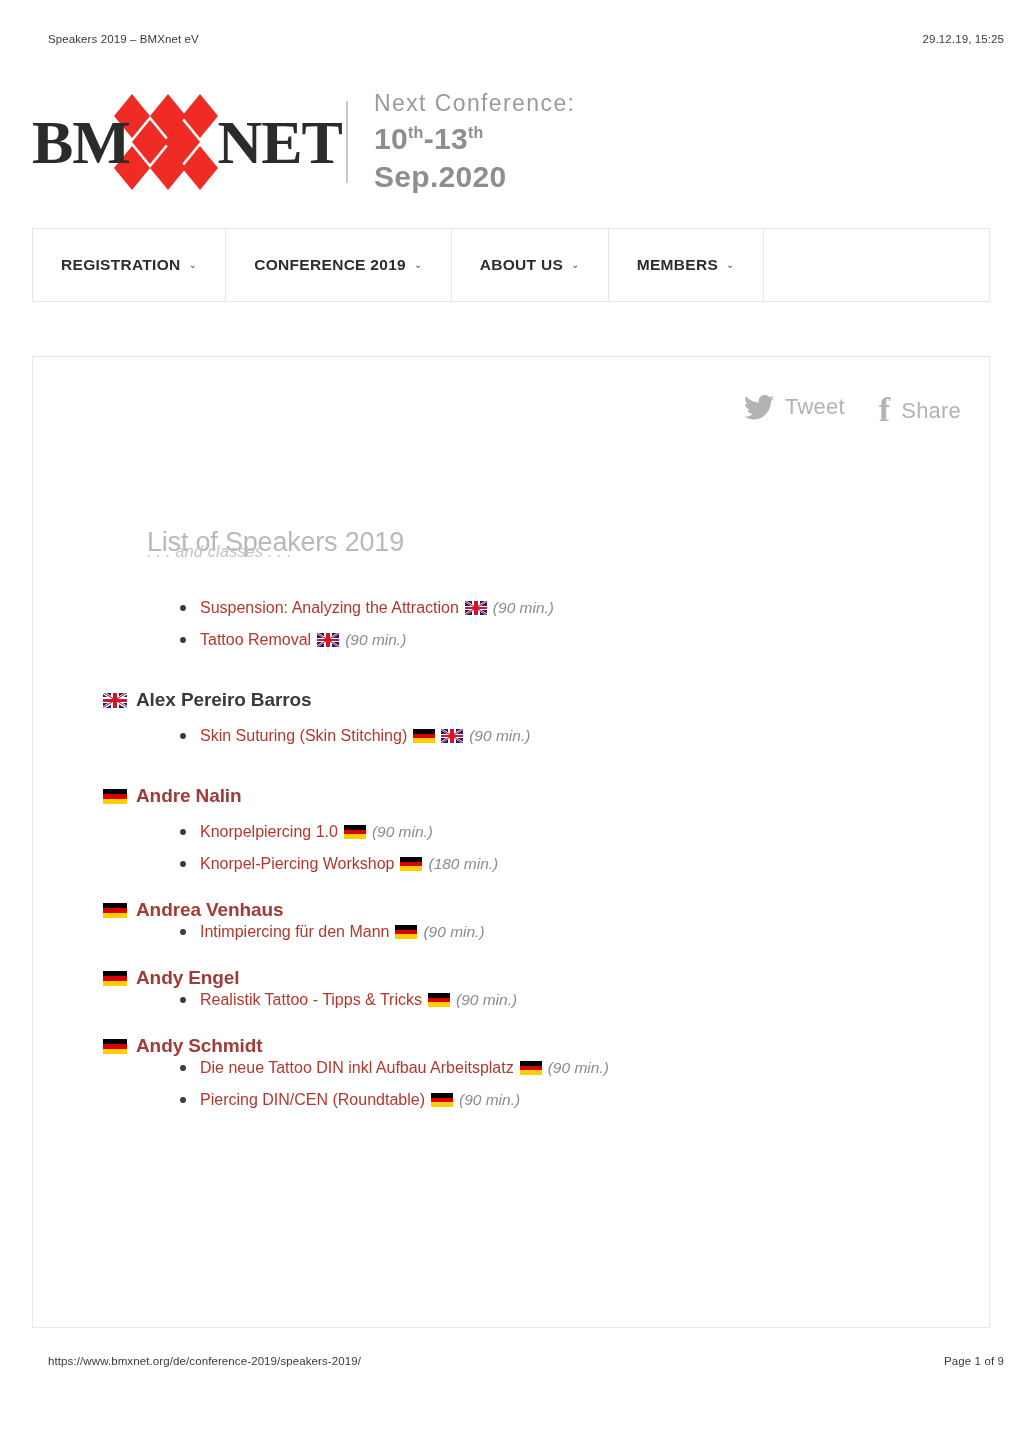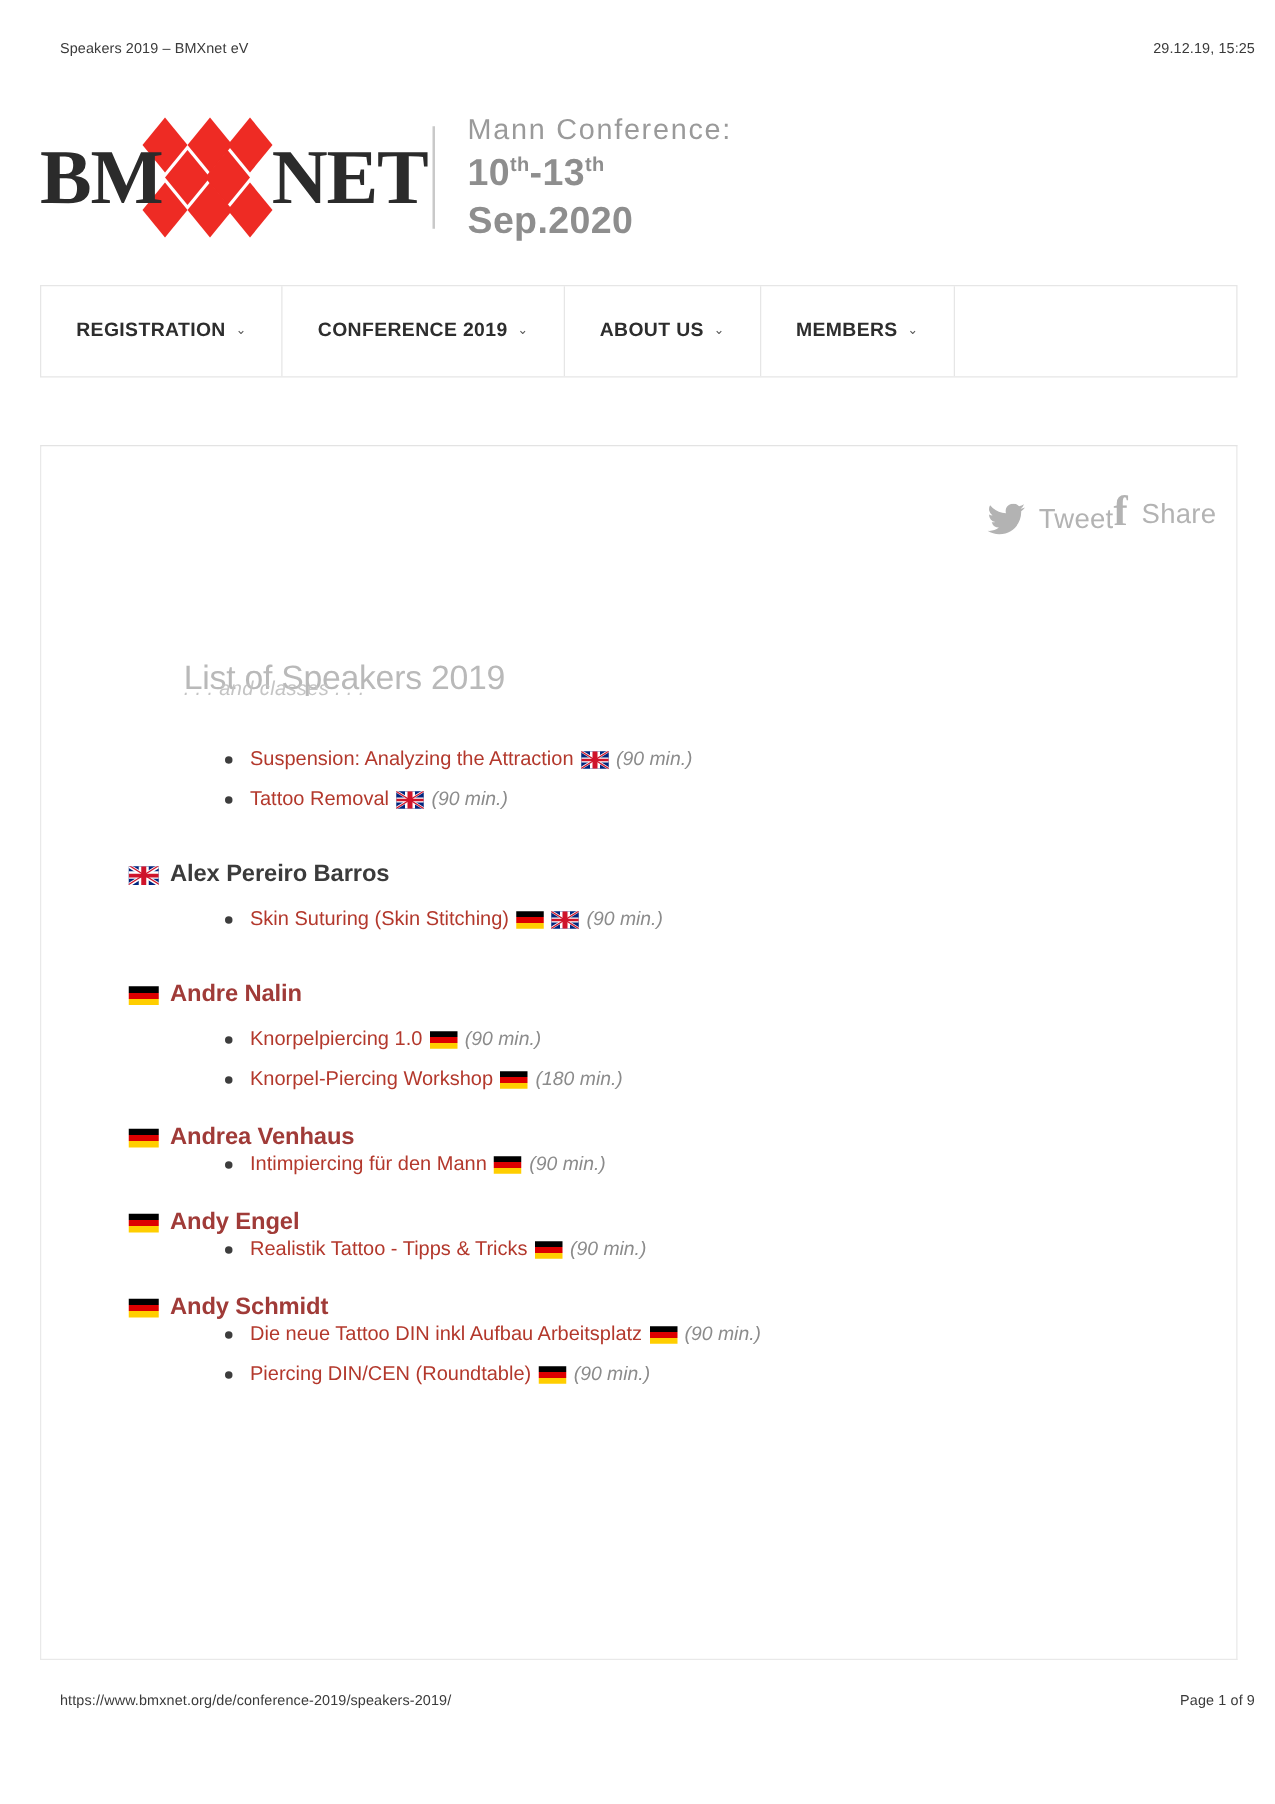--- a/index.html
+++ b/index.html
@@ -98,22 +98,22 @@
     position:absolute; left:32px; top:356px;
     width:958px; height:972px;
     border:1px solid #e9e9e9;
     border-top:1px solid #e3e3e3;
     background:#fff;
     padding:0;
   }
 
   
   .share-row{
-    position:absolute; right:16px; top:37px;
-    display:flex; align-items:flex-end; 
+    position:absolute; right:28px; top:37px;
+    display:flex; align-items:flex-start; gap:34px;
   }
   .share-btn{
     display:flex; align-items:center; gap:11px;
     color:#b3b3b3; font-size:22px; cursor:pointer;
     letter-spacing:.2px;
   }
   .share-btn svg{ display:block; }
   .fb-glyph{
     font-family:"Liberation Serif", serif;
     font-weight:bold; font-size:34px; line-height:1;
@@ -223,21 +223,21 @@
       </g>
     </svg>
     <div class="logo-word">
       <span>BM</span>
         <span class="gap">XX</span>
         <span>NET</span>
     </div>
   </div>
   <div class="logo-div"></div>
   <div class="logo-tag">
-    <div class="l1">Mann Conference:</div>
+    <div class="l1">Next Conference:</div>
     <div class="l2"><span>10</span><sup>th</sup><span>-</span><span>13</span><sup>th</sup><span> Sep.2020</span></div>
   </div>
 </div>
 
 <nav class="navbar" id="navbar">
     <div class="nav-item">
       <span>REGISTRATION</span>
       <span class="nav-caret">⌄</span>
     </div>
     <div class="nav-item">

